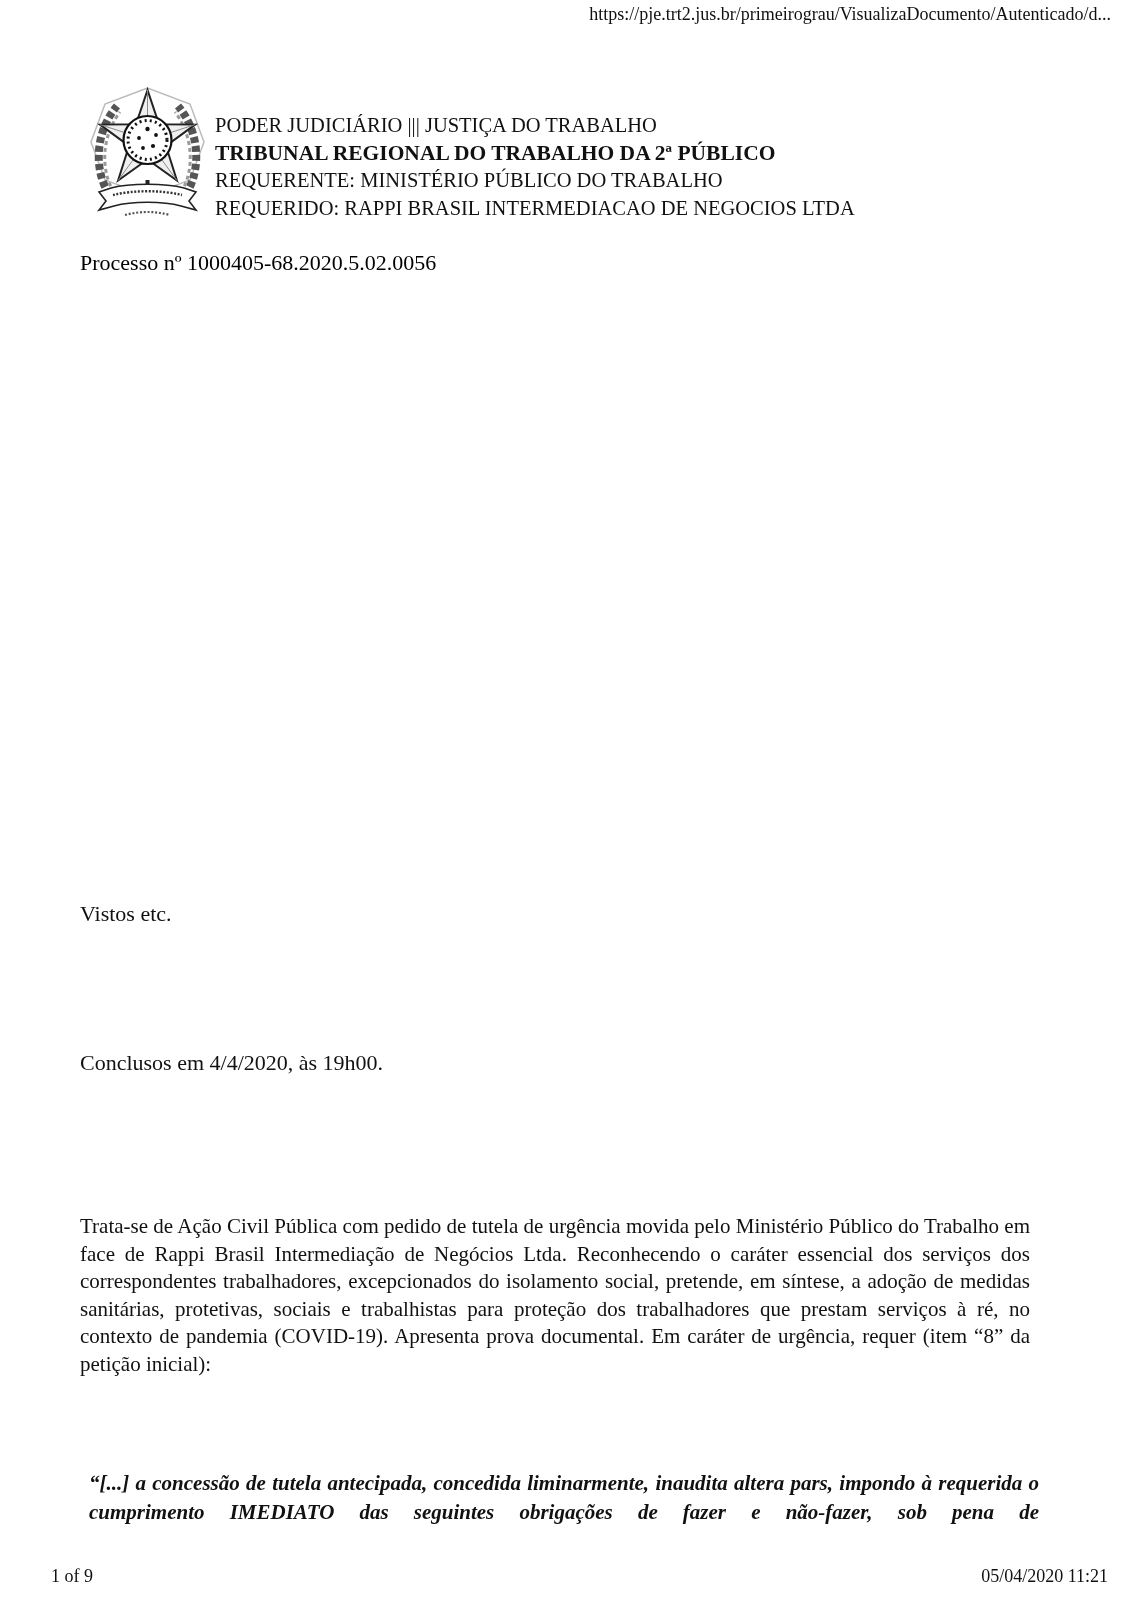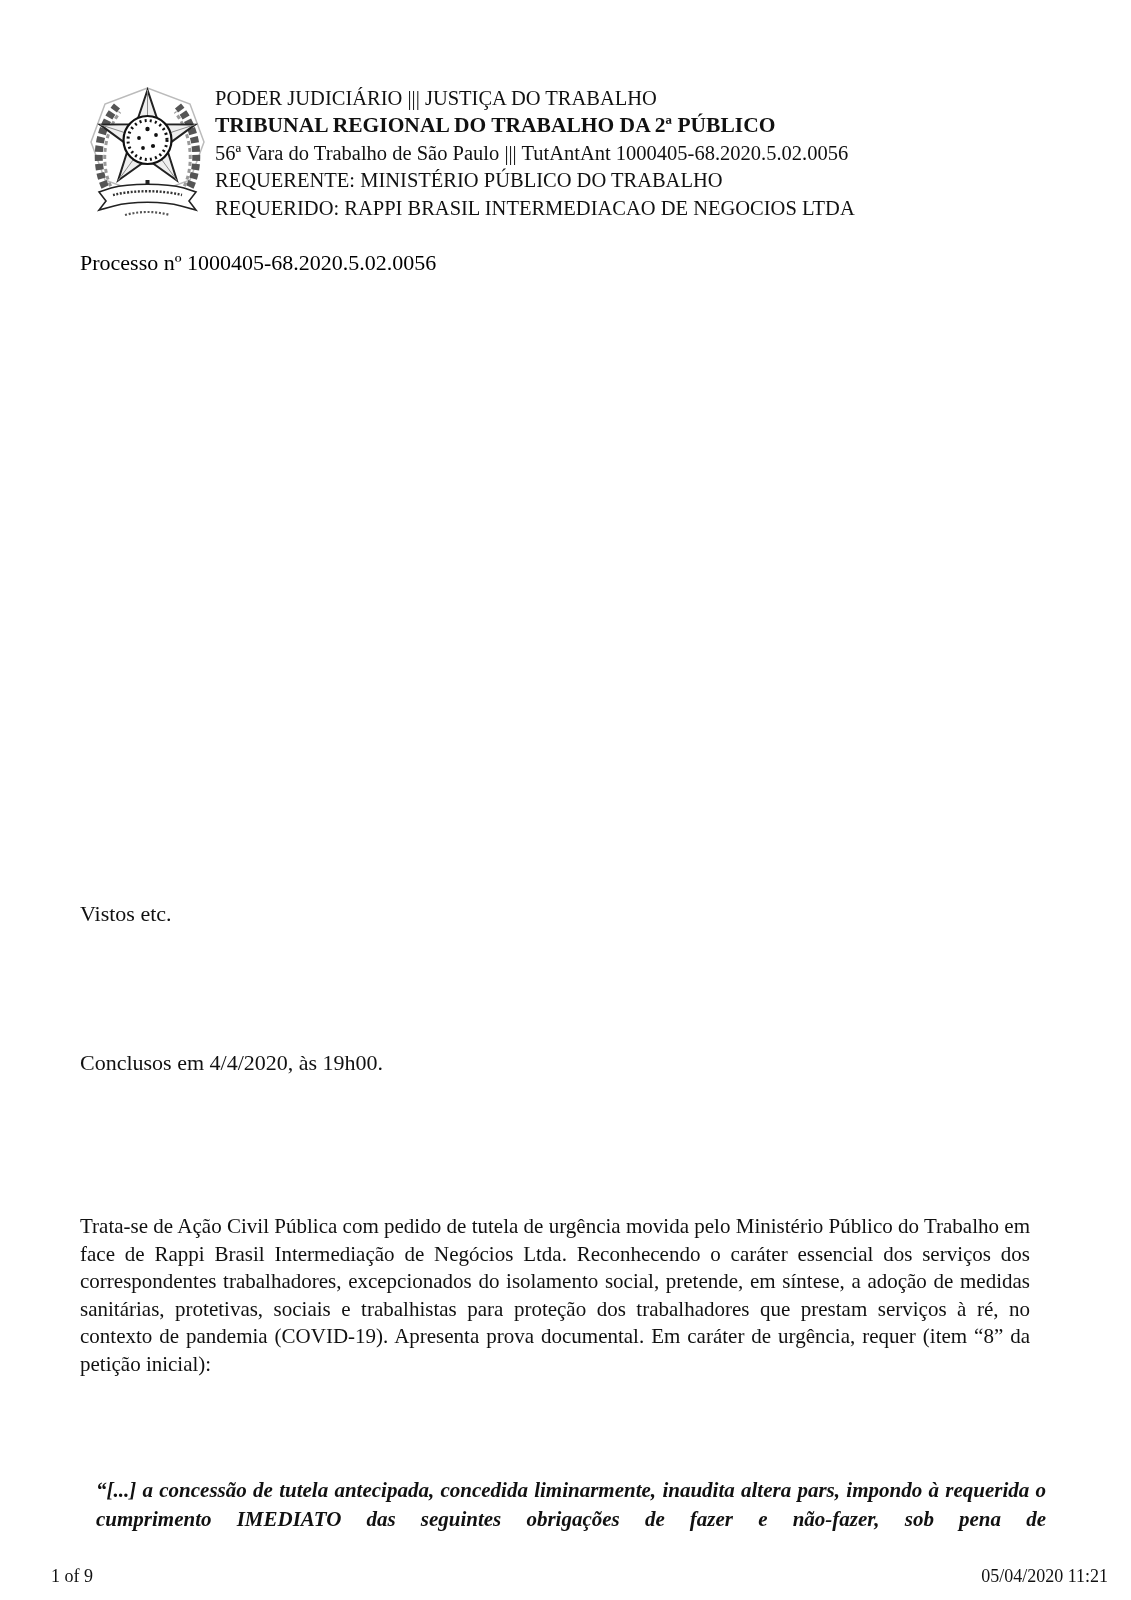--- a/index.html
+++ b/index.html
@@ -41,38 +41,39 @@
     position: absolute; top: 1050px; left: 80px;
     font-size: 22px; color: #111;
   }
   .main-par {
     position: absolute; top: 1213px; left: 80px; width: 950px;
     margin: 0; font-size: 21px; line-height: 27.5px;
     text-align: justify; color: #111;
   }
   .quote {
     position: absolute; top: 1460px; left: 80px; width: 950px;
-    margin: 16px; font-size: 21px; line-height: 29px;
+    margin: 9px; font-size: 21px; line-height: 29px;
     font-style: italic; font-weight: bold;
     text-align: justify; text-align-last: justify; color: #111;
   }
   .footer-left {
     position: absolute; top: 1566px; left: 3px;
     font-size: 18px; color: #111; margin-left: 48px;
   }
   .footer-right {
     position: absolute; top: 1566px; right: 23px;
     font-size: 18px; color: #111;
   }
 </style>
 </head>
 <body>
 
 <div class="page">
 
+  <div class="url-header">https://pje.trt2.jus.br/primeirograu/VisualizaDocumento/Autenticado/d...</div>
 
   <div class="letterhead">
     <span class="emblem">
       <svg viewBox="0 0 125 140" width="125" height="140" xmlns="http://www.w3.org/2000/svg">
 
         <polygon points="62.5,6 20,22 6,60 20,98 62.5,114 105,98 119,60 105,22" fill="none" stroke="#bbbbbb" stroke-width="1.5"></polygon>
 
         <path d="M30,120 C8,96 8,52 32,24" fill="none" stroke="#555" stroke-width="8" stroke-dasharray="6,3"></path>
         <path d="M33,116 C15,94 15,56 35,30" fill="none" stroke="#999" stroke-width="3" stroke-dasharray="4,3"></path>
         <path d="M95,120 C117,96 117,52 93,24" fill="none" stroke="#555" stroke-width="8" stroke-dasharray="6,3"></path>
@@ -101,21 +102,20 @@
         <rect x="52" y="102" width="21" height="3.5" fill="#222"></rect>
 
         <path d="M14,110 L26,106 C45,101 80,101 99,106 L111,110 L104,119 L111,128 L96,124 C78,119 47,119 29,124 L14,128 L21,119 Z" fill="#ffffff" stroke="#222" stroke-width="1.6"></path>
         <path d="M28,113 C48,108 77,108 97,113" fill="none" stroke="#333" stroke-width="2.4" stroke-dasharray="2,1.6"></path>
         <path d="M40,133 C55,129 70,129 85,133" fill="none" stroke="#555" stroke-width="2.2" stroke-dasharray="2,1.8"></path>
       </svg>
     </span>
     <div class="letterhead-text">
       <div class="lh-line">PODER JUDICIÁRIO ||| JUSTIÇA DO TRABALHO</div>
       <div class="lh-line bold">TRIBUNAL REGIONAL DO TRABALHO DA 2ª PÚBLICO</div>
-      <div class="lh-line">56ª Vara do Trabalho de São Paulo ||| TutAntAnt 1000405-68.2020.5.02.0056</div>
       <div class="lh-line">REQUERENTE: MINISTÉRIO PÚBLICO DO TRABALHO</div>
       <div class="lh-line">REQUERIDO: RAPPI BRASIL INTERMEDIACAO DE NEGOCIOS LTDA</div>
     </div>
   </div>
 
   <div class="processo">Processo nº 1000405-68.2020.5.02.0056</div>
   <div class="vistos">Vistos etc.</div>
   <div class="conclusos">Conclusos em 4/4/2020, às 19h00.</div>
 
   <p class="main-par">Trata-se de Ação Civil Pública com pedido de tutela de urgência movida pelo Ministério Público do Trabalho em face de Rappi Brasil Intermediação de Negócios Ltda. Reconhecendo o caráter essencial dos serviços dos correspondentes trabalhadores, excepcionados do isolamento social, pretende, em síntese, a adoção de medidas sanitárias, protetivas, sociais e trabalhistas para proteção dos trabalhadores que prestam serviços à ré, no contexto de pandemia (COVID-19). Apresenta prova documental. Em caráter de urgência, requer (item “8” da petição inicial):</p>

